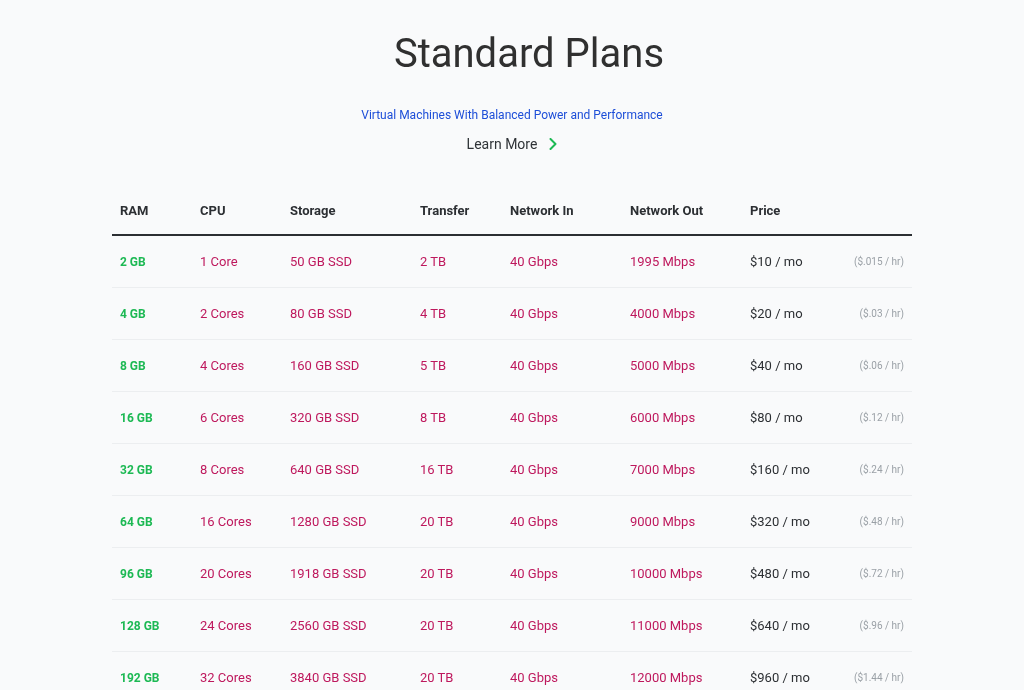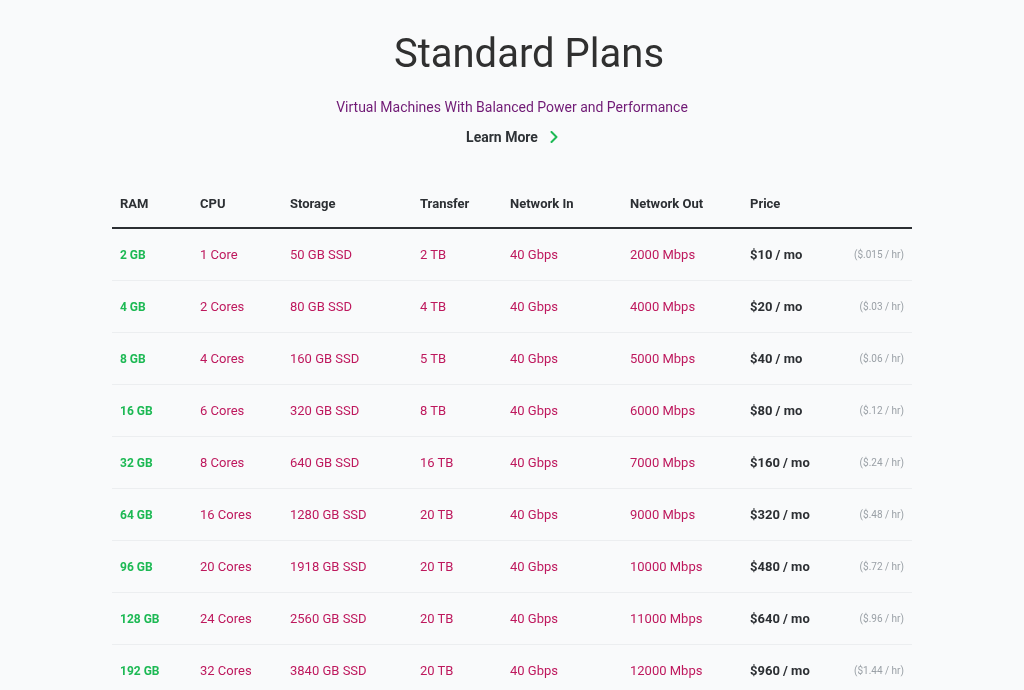--- a/index.html
+++ b/index.html
@@ -21,32 +21,32 @@
     text-align: center;
   }
   .title {
     font-size: 40px;
     font-weight: 400;
     color: #303030;
     margin: 0;
     padding-left: 34px;
   }
   .subtitle {
-    font-size: 14px;
-    color: #701a75;
-    margin-top: 22px;
+    font-size: 12px;
+    color: #1d4ed8;
+    margin-top: 31px;
     font-weight: 400;
   }
   .learn-more {
     display: inline-flex;
     align-items: center;
     gap: 12px;
     margin-top: 14px;
     font-size: 14px;
-    font-weight: 700;
+    font-weight: 400;
     color: #2f3337;
     cursor: pointer;
     user-select: none;
   }
   .learn-more .chev {
     color: #1db954;
     display: inline-flex;
     align-items: center;
   }
   .table-wrap {
@@ -74,21 +74,21 @@
   tbody td.ram {
     color: #1db954;
     font-weight: 700;
     font-size: 12px;
   }
   tbody td.dim {
     color: #be185d;
     font-size: 13px;
   }
   tbody td.price {
-    font-weight: 700;
+    font-weight: 400;
     color: #2c2f33;
     font-size: 13px;
     white-space: nowrap;
   }
   tbody td.price-hr {
     color: #9aa0a6;
     font-size: 10px;
     text-align: right;
     white-space: nowrap;
   }
@@ -144,21 +144,21 @@
           <th></th>
         </tr>
       </thead>
       <tbody id="plan-rows">
           <tr>
             <td class="ram">2 GB</td>
             <td class="dim">1 Core</td>
             <td class="dim">50 GB SSD</td>
             <td class="dim">2 TB</td>
             <td class="dim">40 Gbps</td>
-            <td class="dim">2000 Mbps</td>
+            <td class="dim">1995 Mbps</td>
             <td class="price">$10 / mo</td>
             <td class="price-hr">($.015 / hr)</td>
           </tr>
           <tr>
             <td class="ram">4 GB</td>
             <td class="dim">2 Cores</td>
             <td class="dim">80 GB SSD</td>
             <td class="dim">4 TB</td>
             <td class="dim">40 Gbps</td>
             <td class="dim">4000 Mbps</td>

